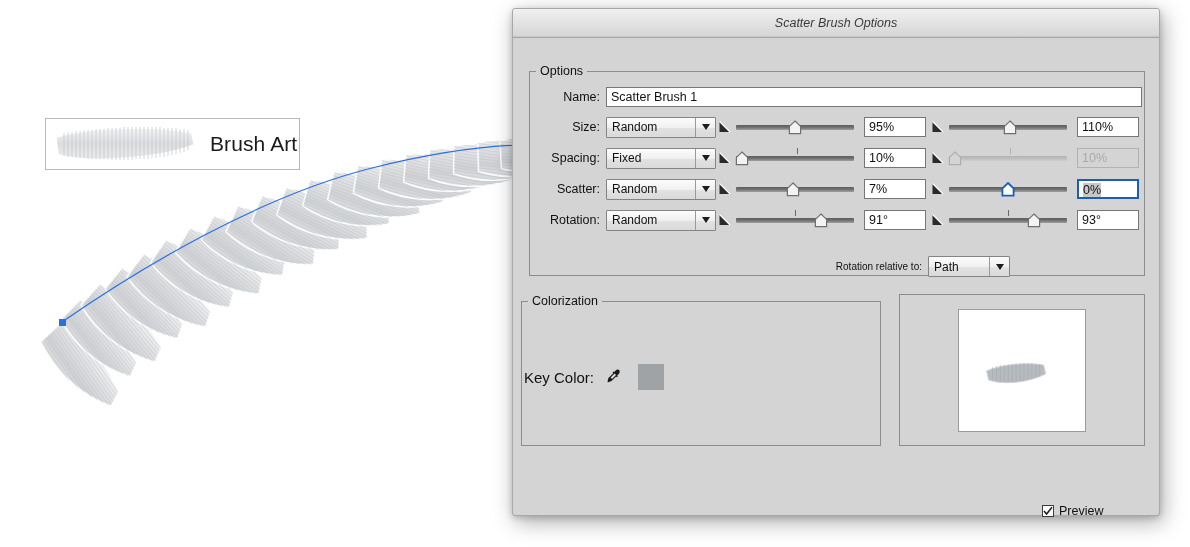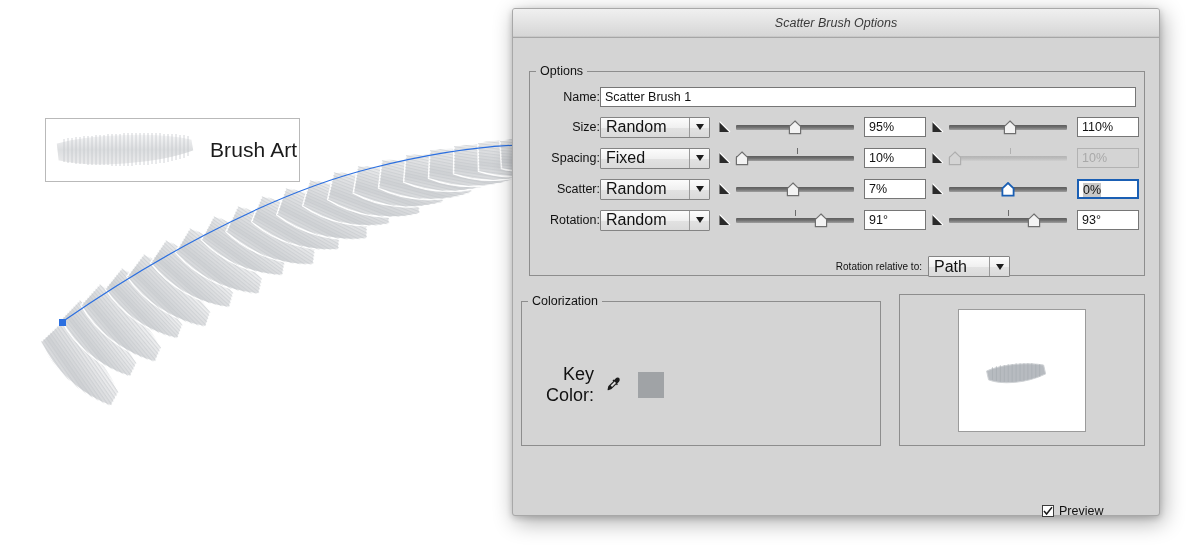--- a/index.html
+++ b/index.html
@@ -9,21 +9,21 @@
     font-family:"Liberation Sans","DejaVu Sans",sans-serif;
     -webkit-font-smoothing:antialiased;
   }
 
   
   #canvas-area{position:absolute;left:0;top:0;width:1190px;height:547px;background:#fff;overflow:hidden;}
   #artwork-svg{position:absolute;left:0;top:0;}
 
   
   #brush-art-box{
-    position:absolute;left:45px;top:118px;width:255px;height:64px;
+    position:absolute;left:45px;top:118px;width:255px;height:52px;
     background:#fff;border:1px solid #b9b9b9;box-sizing:border-box;
     display:flex;align-items:center;
   }
   #brush-art-swatch{width:150px;height:42px;margin-left:2px;flex:0 0 auto;}
   #brush-art-label{
     font-size:21px;color:#1b1b1b;margin-left:12px;
     font-family:"Liberation Sans","DejaVu Sans",sans-serif;letter-spacing:.1px;
   }
 
   
@@ -52,21 +52,21 @@
   }
   .plain-panel{border:1px solid #8d8d8d;position:absolute;box-sizing:border-box;}
 
   #options-panel{left:16px;top:26px;width:616px;height:212px;}
   #colorization-panel{left:8px;top:256px;width:360px;height:152px;}
   #preview-panel{left:386px;top:256px;width:246px;height:152px;background:#d4d4d4;}
 
   
   .row{position:absolute;height:22px;display:flex;align-items:center;}
   .row-label{
-    width:70px;text-align:right;font-size:12.5px;color:#111;padding-right:0;
+    width:70px;text-align:right;font-size:12.5px;color:#111;padding-right:6px;
     white-space:nowrap;
   }
 
   
   .txt{
     background:#ffffff;border:1px solid #767676;box-sizing:border-box;
     height:20px;font-size:12.5px;color:#111;padding:0 4px;line-height:18px;
     font-family:"Liberation Sans","DejaVu Sans",sans-serif;
   }
   .txt.name{width:536px;}
@@ -74,21 +74,21 @@
   .num.disabled{color:#a9a9a9;border-color:#b2b2b2;background:#d4d4d4;}
   .num.focused{border:2px solid #1a5fb4;}
   .num.focused .sel{background:#c8c8c8;}
 
   
   .sel-box{
     position:relative;height:21px;box-sizing:border-box;
     background:linear-gradient(to bottom,#fcfcfc 0%,#f0f0f0 50%,#e2e2e2 51%,#dadada 100%);
     border:1px solid #848484;border-radius:1px;
     display:flex;align-items:center;
-    font-size:16px;color:#111;
+    font-size:12px;color:#111;
   }
   .sel-box .sel-text{padding-left:5px;flex:1;white-space:nowrap;overflow:hidden;}
   .sel-box .sel-sep{width:1px;height:100%;background:#9a9a9a;}
   .sel-box .sel-arrow{
     width:19px;display:flex;align-items:center;justify-content:center;height:100%;
   }
   .tri-down{
     width:0;height:0;border-left:4.5px solid transparent;border-right:4.5px solid transparent;
     border-top:6px solid #1c1c1c;
   }
@@ -112,21 +112,21 @@
 
   
   #rot-rel-row{position:absolute;left:0;top:178px;width:616px;display:flex;align-items:center;justify-content:flex-end;padding-right:136px;box-sizing:border-box;}
   #rot-rel-label{font-size:10px;margin-right:6px;}
 
   
   #method-row{position:absolute;left:0;top:22px;width:360px;display:flex;align-items:center;}
   #method-label{width:72px;text-align:right;padding-right:6px;font-size:12.5px;}
   #tip-icon{margin-left:14px;width:16px;height:18px;}
   #keycolor-row{position:absolute;left:0;top:56px;width:360px;display:flex;align-items:center;}
-  #keycolor-label{width:72px;text-align:right;padding-right:6px;font-size:18px;}
+  #keycolor-label{width:72px;text-align:right;padding-right:6px;font-size:15px;}
   #eyedropper-icon{margin-left:6px;width:18px;height:18px;}
   #keycolor-swatch{margin-left:14px;width:24px;height:24px;background:#a0a3a6;border:1px solid #a0a3a6;}
 
   
   #preview-canvas{
     position:absolute;left:58px;top:14px;width:128px;height:123px;
     background:#ffffff;border:1px solid #9b9b9b;box-sizing:border-box;overflow:hidden;
   }
   #preview-check{position:absolute;left:529px;top:466px;display:flex;align-items:center;}
   #preview-box{

